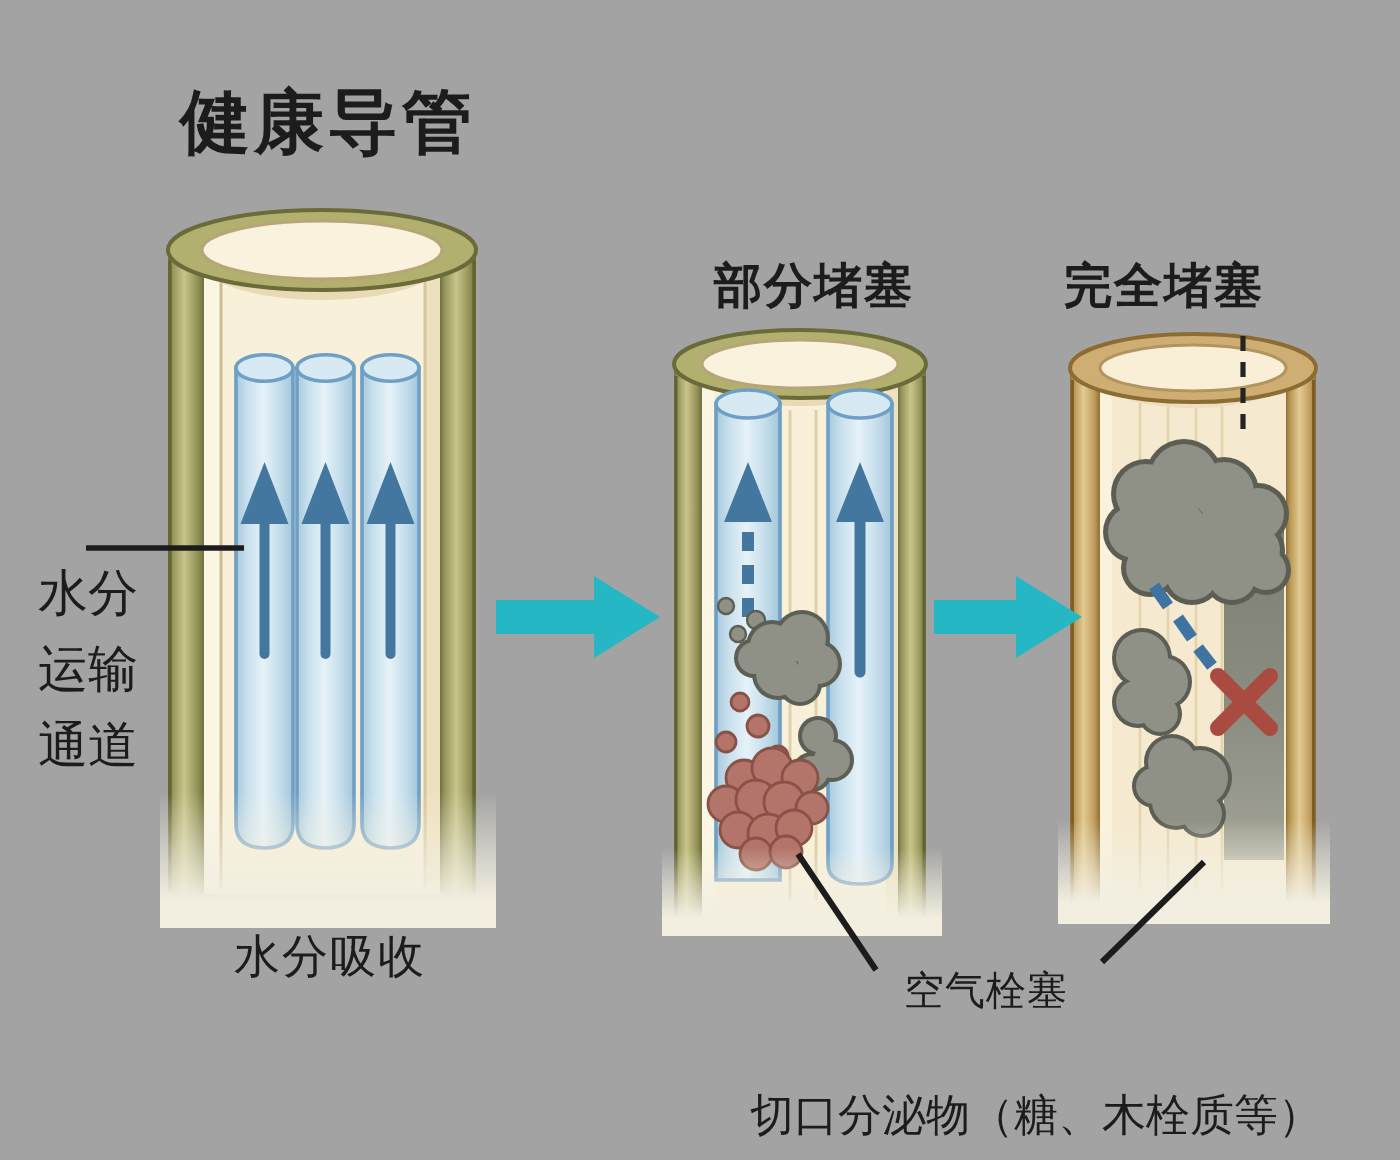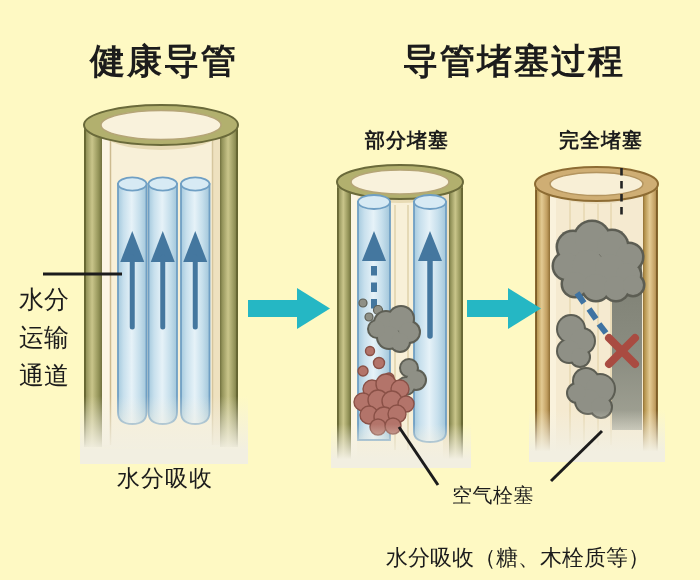--- a/index.html
+++ b/index.html
@@ -1,34 +1,34 @@
 <!DOCTYPE html>
 <html><head>
 <meta charset="utf-8">
 <style>
   html, body { margin: 0; padding: 0; }
   #stage {
     position: relative;
     width: 700px;
     height: 580px;
-    background: #fef9c3;
+    background: #a3a3a3;
     overflow: hidden;
-    font-family: Liberation Sans, sans-serif;
+    font-family: Liberation Mono, monospace;
     color: #1c1c1c;
   }
   #artwork { position: absolute; left: 0; top: 0; }
   .label { position: absolute; white-space: nowrap; color: #1c1c1c; }
   .centered { transform: translateX(-50%); }
   .section-title {
     font-size: 35px;
     font-weight: 700;
     letter-spacing: 2px;
   }
   .sub-title {
-    font-size: 20px;
+    font-size: 24px;
     font-weight: 600;
     letter-spacing: 1px;
   }
   .side-label {
     font-size: 25px;
     font-weight: 500;
     line-height: 38px;
   }
   .plain-label {
     font-size: 23px;
@@ -299,32 +299,31 @@
       <polygon points="508,288 541,308.5 508,329"></polygon>
     </g>
 
     <line x1="43" y1="274" x2="122" y2="274" stroke="#1c1c1c" stroke-width="2.8"></line>
     <line x1="399" y1="427" x2="438" y2="485" stroke="#1c1c1c" stroke-width="3"></line>
     <line x1="602" y1="431" x2="551" y2="481" stroke="#1c1c1c" stroke-width="3"></line>
   </svg>
 
   <div class="label section-title centered" style="left:164px; top:38px;">健康导管</div>
 
-  <div class="label section-title centered" style="left:514px; top:38px;">导管堵塞过程</div>
 
   <div class="label sub-title centered" style="left:407px; top:127px;">部分堵塞</div>
 
-  <div class="label sub-title centered" style="left:601px; top:127px;">完全堵塞</div>
+  <div class="label sub-title centered" style="left:582px; top:127px;">完全堵塞</div>
 
   <div class="label plain-label centered" style="left:165px; top:463px;">水分吸收</div>
 
   <div class="label side-label" style="left:19px; top:280px;">
     <div>水分</div>
     <div>运输</div>
     <div>通道</div>
   </div>
 
   <div class="label annotation centered" style="left:493px; top:482px;">空气栓塞</div>
 
 
-  <div class="label annotation wide centered" style="left:518px; top:543px;">水分吸收（糖、木栓质等）</div>
+  <div class="label annotation wide centered" style="left:518px; top:543px;">切口分泌物（糖、木栓质等）</div>
 
 </div>
 
 </body></html>

